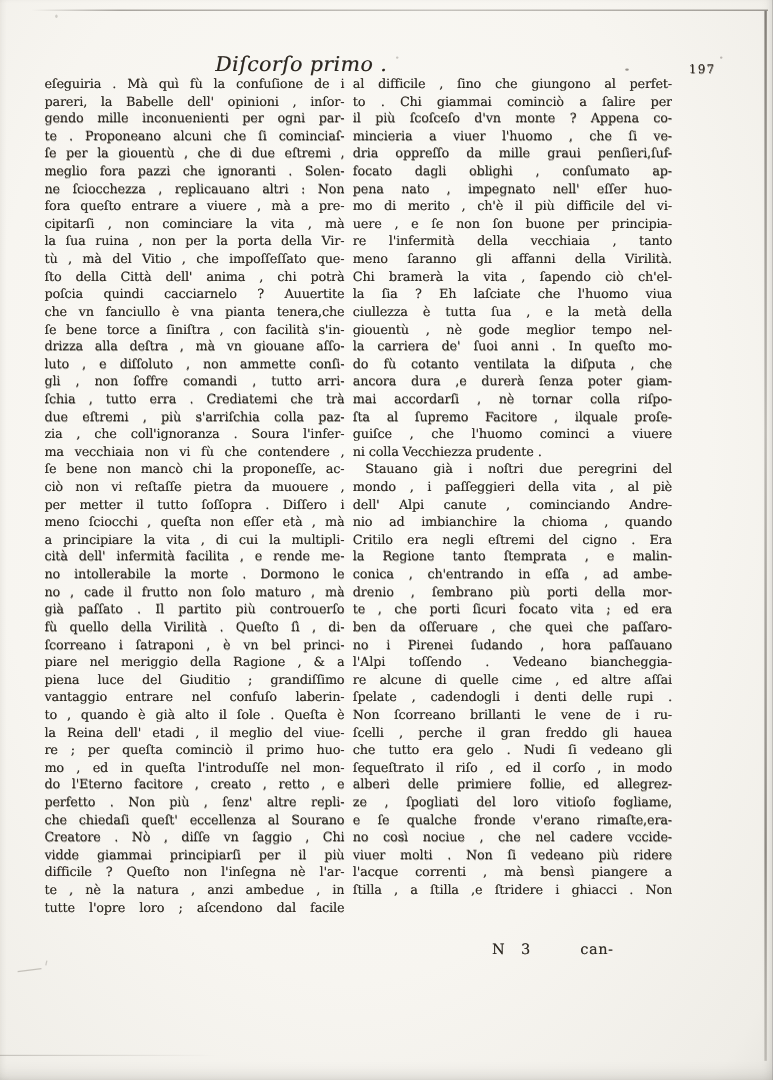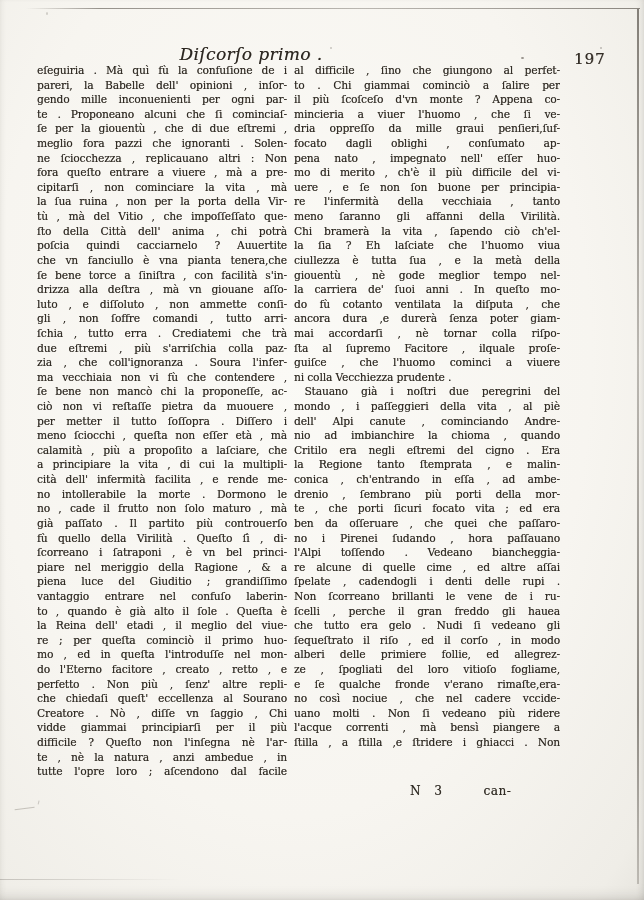--- a/index.html
+++ b/index.html
@@ -48,21 +48,21 @@
     position:absolute;top:44px;left:16px;width:470px;
     text-align:center;
     font-style:italic;
     font-size:17px;line-height:20px;
     letter-spacing:.4px;
     color:#2b2620;
     text-shadow:.3px .3px .4px rgba(43,38,32,.5);
   }
   .page-number{
     position:absolute;top:50px;left:574px;
-    font-size:15px;line-height:18px;
+    font-size:10px;line-height:18px;
     letter-spacing:1px;
     color:#332d26;
     text-shadow:.4px .4px .5px rgba(51,45,38,.6);
   }
 
   .col{
     position:absolute;top:63px;margin-left:27px;
   }
   .col-left{left:10px;width:250px;}
   .col-right{left:267px;width:266px;}
@@ -124,21 +124,20 @@
       <div class="tl">luto , e diſſoluto , non ammette conſi-</div>
       <div class="tl">gli , non ſoffre comandi , tutto arri-</div>
       <div class="tl">ſchia , tutto erra . Crediatemi che trà</div>
       <div class="tl">due eſtremi , più s'arriſchia colla paz-</div>
       <div class="tl">zia , che coll'ignoranza . Soura l'infer-</div>
       <div class="tl">ma vecchiaia non vi fù che contendere ,</div>
       <div class="tl">ſe bene non mancò chi la proponeſſe, ac-</div>
       <div class="tl">ciò non vi reſtaſſe pietra da muouere ,</div>
       <div class="tl">per metter il tutto ſoſſopra . Diſſero i</div>
       <div class="tl">meno ſciocchi , queſta non eſſer età , mà</div>
-      <div class="tl">calamità , più a propoſito a laſciare, che</div>
       <div class="tl">a principiare la vita , di cui la multipli-</div>
       <div class="tl">cità dell' infermità facilita , e rende me-</div>
       <div class="tl">no intollerabile la morte . Dormono le</div>
       <div class="tl">no , cade il frutto non ſolo maturo , mà</div>
       <div class="tl">già paſſato . Il partito più controuerſo</div>
       <div class="tl">fù quello della Virilità . Queſto ſì , di-</div>
       <div class="tl">ſcorreano i ſatraponi , è vn bel princi-</div>
       <div class="tl">piare nel meriggio della Ragione , &amp; a</div>
       <div class="tl">piena luce del Giuditio ; grandiſſimo</div>
       <div class="tl">vantaggio entrare nel confuſo laberin-</div>
@@ -195,21 +194,21 @@
         <div class="tl">re alcune di quelle cime , ed altre aſſai</div>
         <div class="tl">ſpelate , cadendogli i denti delle rupi .</div>
         <div class="tl">Non ſcorreano brillanti le vene de i ru-</div>
         <div class="tl">ſcelli , perche il gran freddo gli hauea</div>
         <div class="tl">che tutto era gelo . Nudi ſi vedeano gli</div>
         <div class="tl">ſequeſtrato il riſo , ed il corſo , in modo</div>
         <div class="tl">alberi delle primiere follie, ed allegrez-</div>
         <div class="tl">ze , ſpogliati del loro vitioſo fogliame,</div>
         <div class="tl">e ſe qualche fronde v'erano rimaſte,era-</div>
         <div class="tl">no così nociue , che nel cadere vccide-</div>
-        <div class="tl">uano molti . Non ſi vedeano più ridere</div>
+        <div class="tl">viuer molti . Non ſi vedeano più ridere</div>
         <div class="tl">l'acque correnti , mà bensì piangere a</div>
         <div class="tl">ſtilla , a ſtilla ,e ſtridere i ghiacci . Non</div>
       </div>
     <div class="sig-row">
       <span class="sig">N  3</span>
       <span class="catch">can-</span>
     </div>
   </div>
 
 </div>

